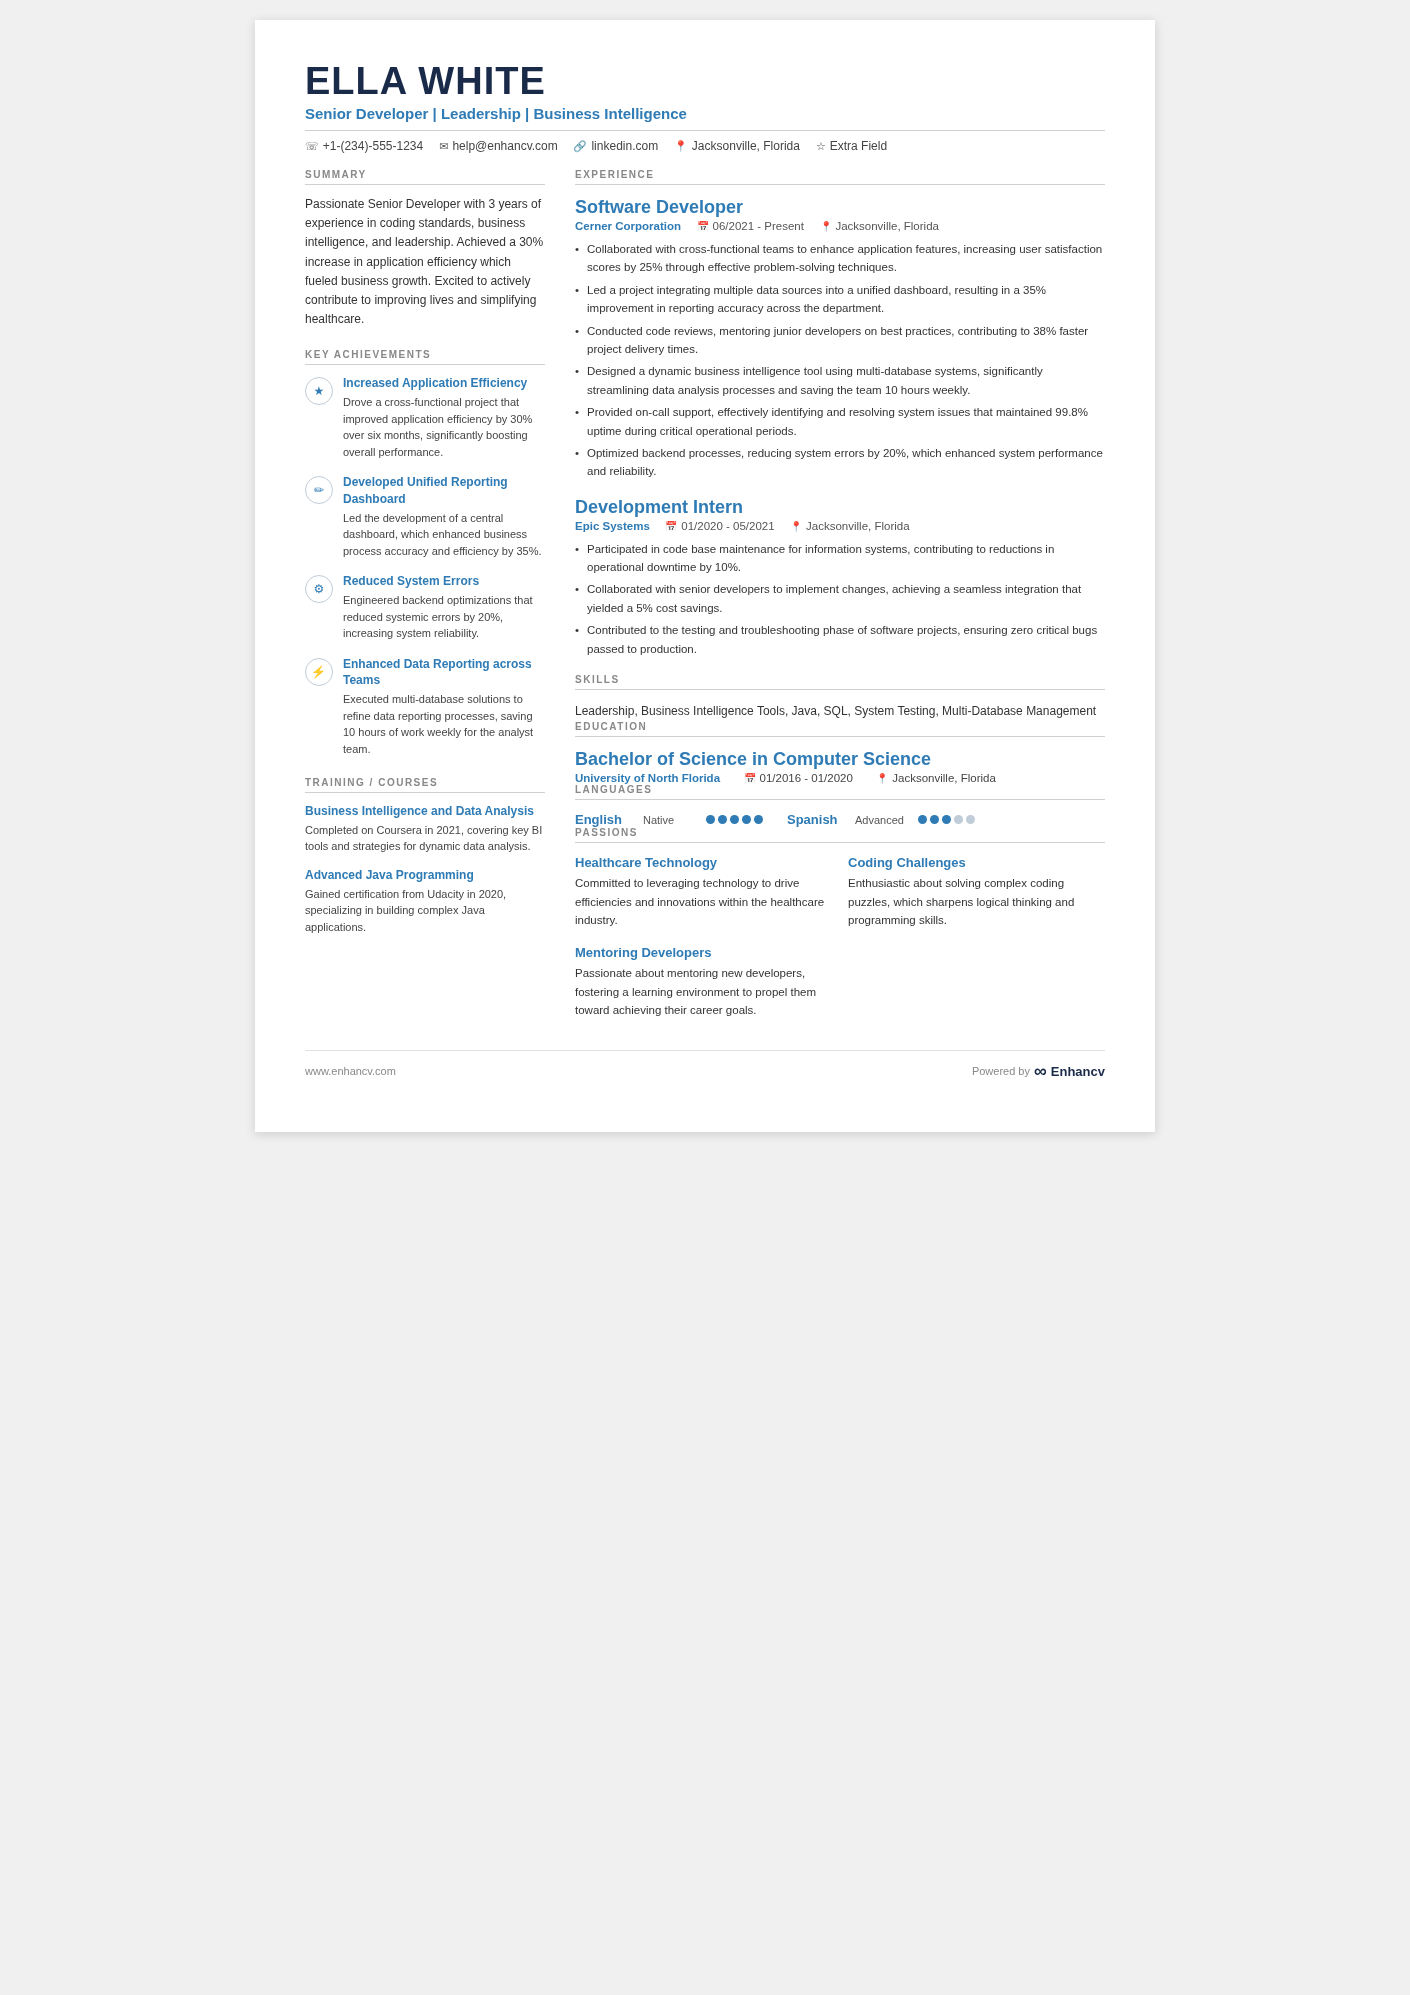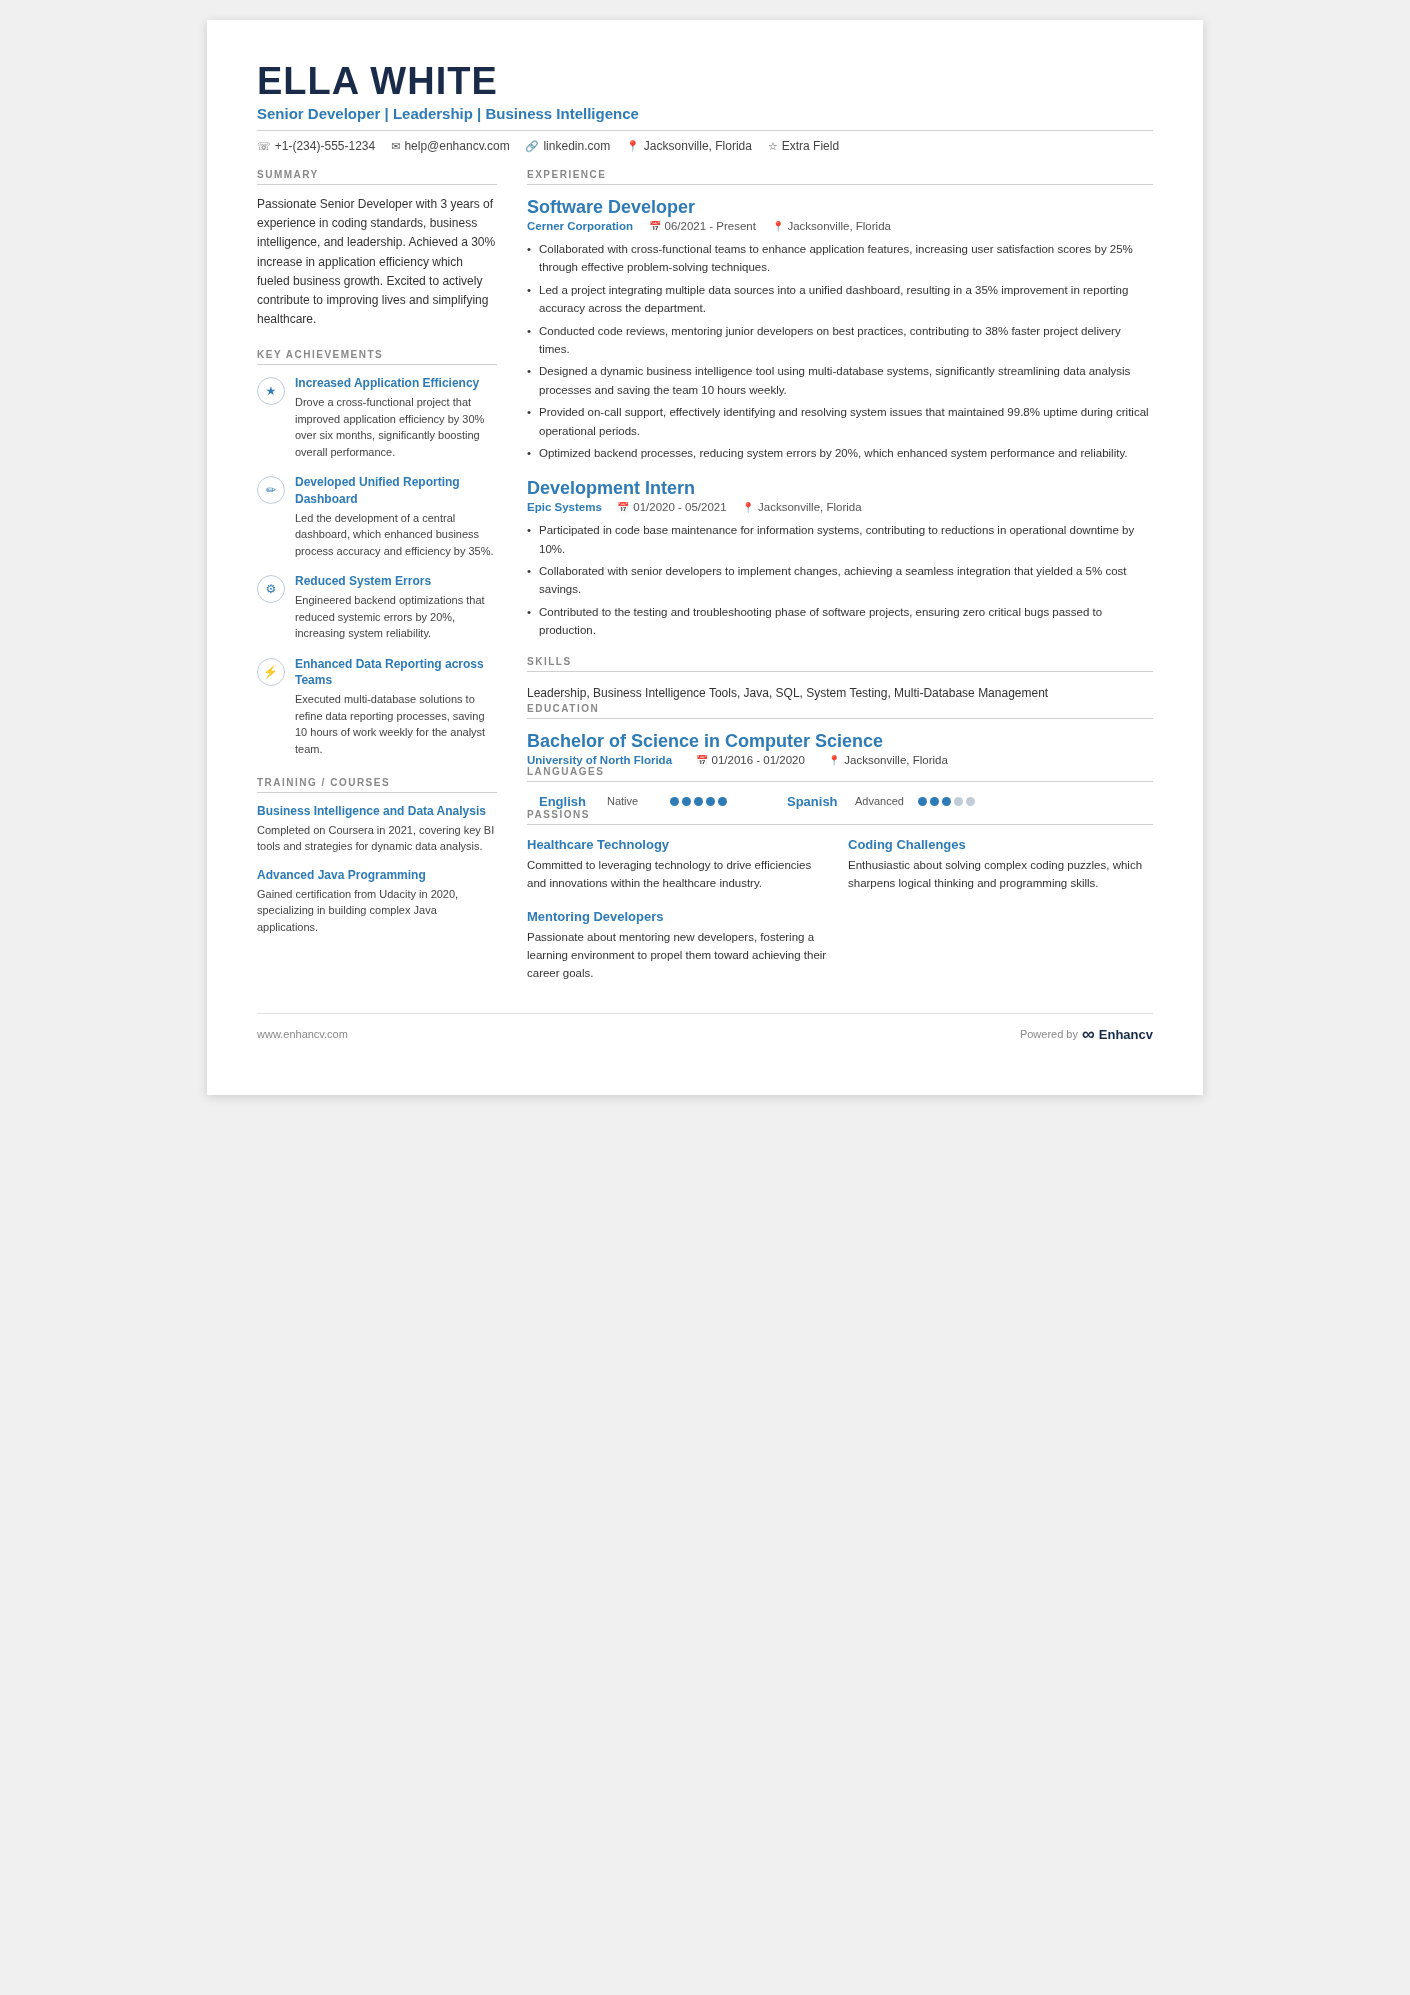--- a/index.html
+++ b/index.html
@@ -4,21 +4,21 @@
   <style>
     * { margin: 0; padding: 0; box-sizing: border-box; }
     body {
       font-family: 'Arial', sans-serif;
       background: #f0f0f0;
       display: flex;
       justify-content: center;
       padding: 20px;
     }
     .page {
-      width: 996px;
+      width: 900px;
       background: #fff;
       box-shadow: 0 2px 10px rgba(0,0,0,0.15);
       padding: 40px 50px 50px 50px;
       position: relative;
     }
     
     .header { margin-bottom: 10px; }
     .name {
       font-size: 38px;
       font-weight: 800;
@@ -196,24 +196,23 @@
       display: flex;
       align-items: center;
       gap: 24px;
       font-size: 11.5px;
       color: #444;
     }
 
     
     .languages-row {
       display: flex;
-      gap: 60px;
+      gap: 24px;
       align-items: center;
       flex-wrap: wrap;
-      margin-left: 12px;
     }
     .lang-item {
       display: flex;
       align-items: center;
       gap: 8px;
     }
     .lang-name {
       font-size: 13px;
       font-weight: 700;
       color: #2e7bb5;

